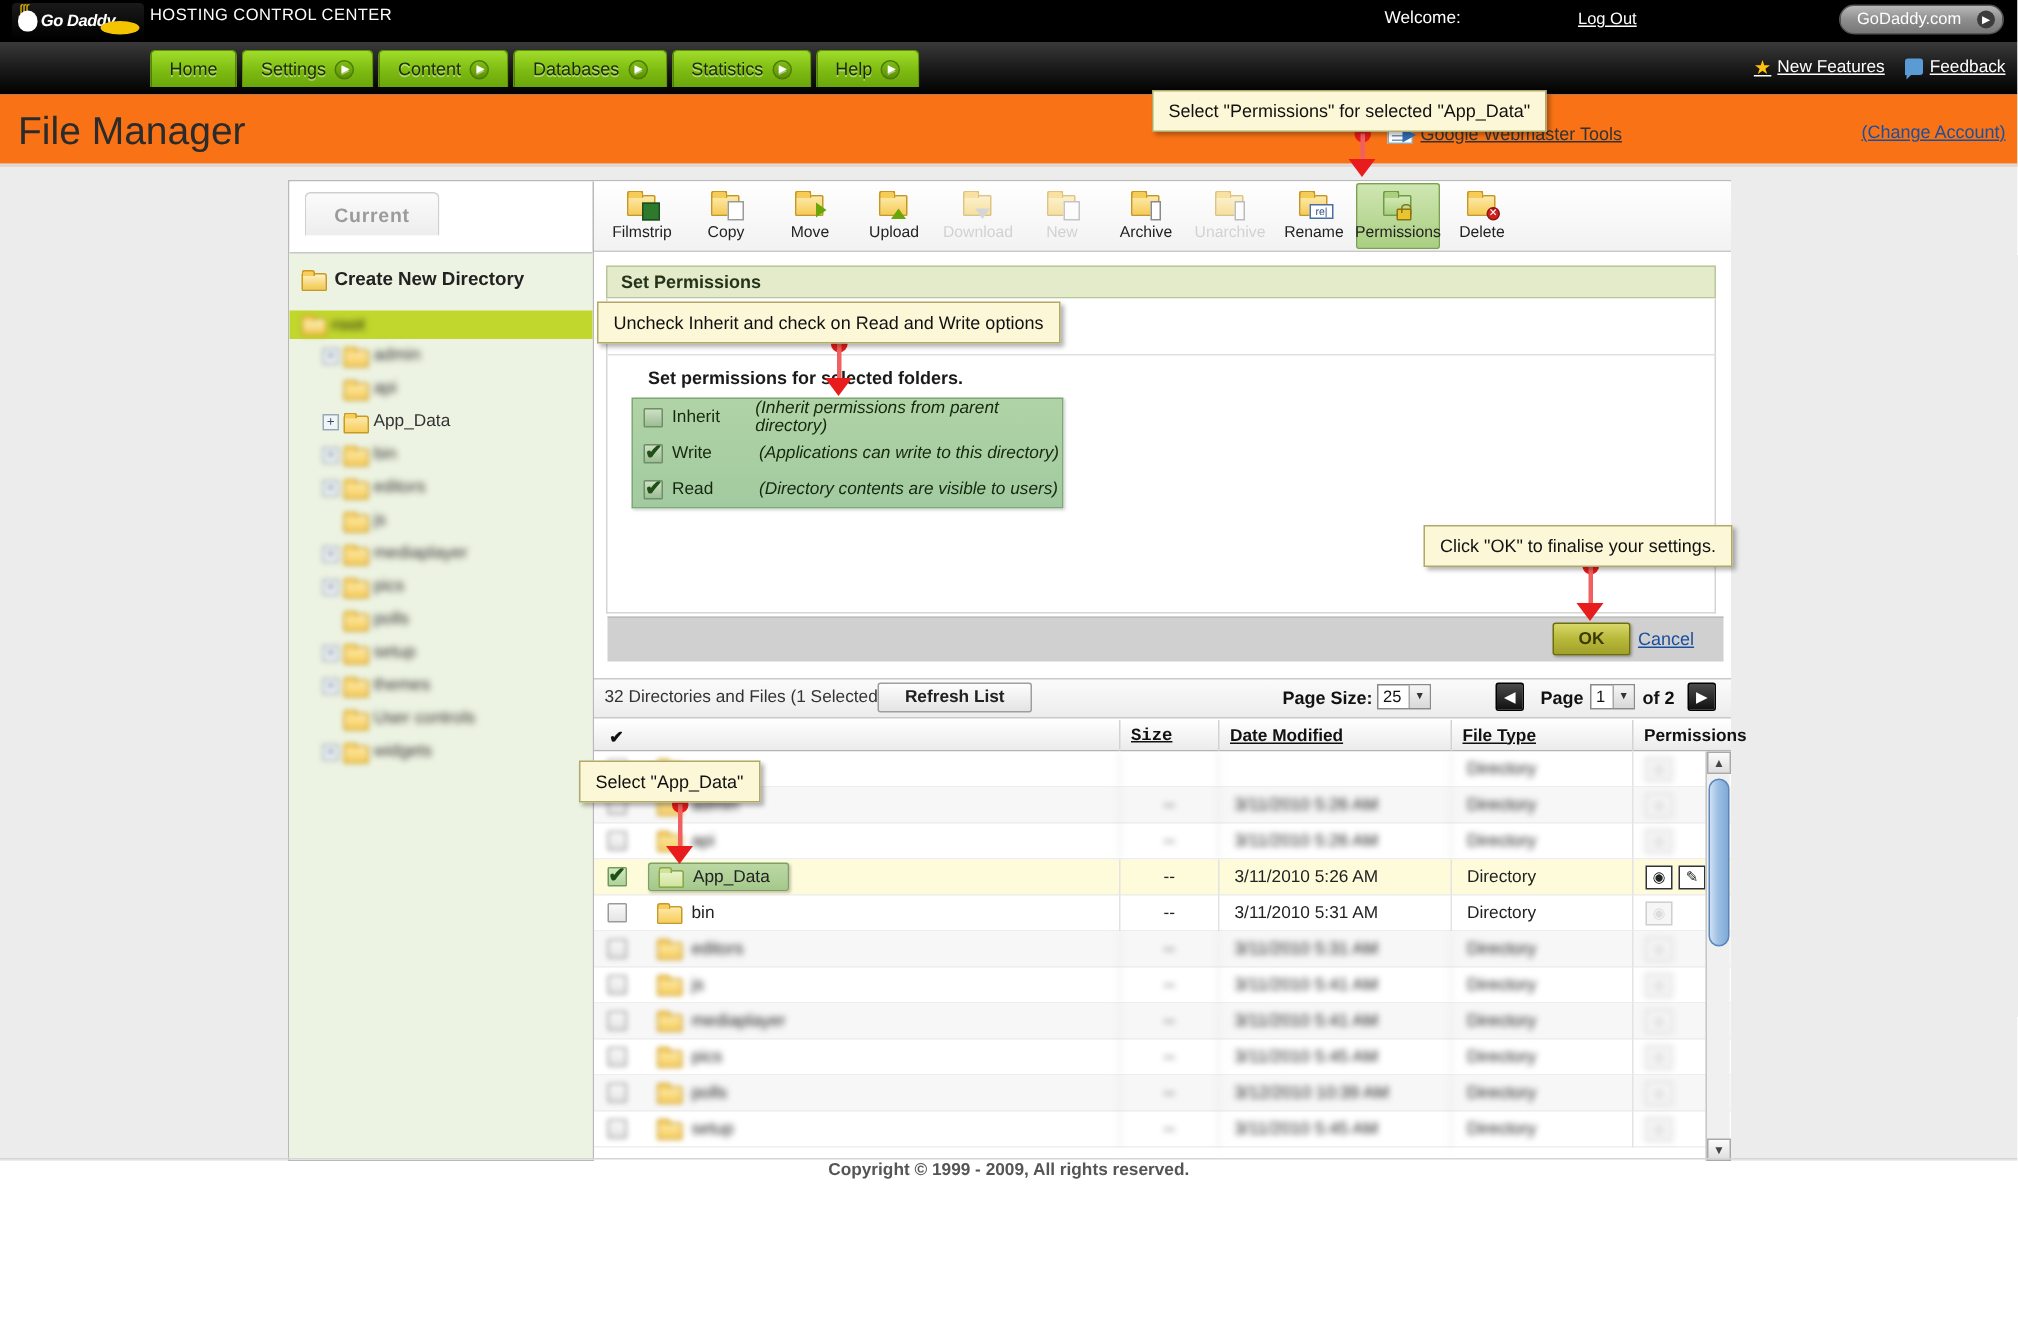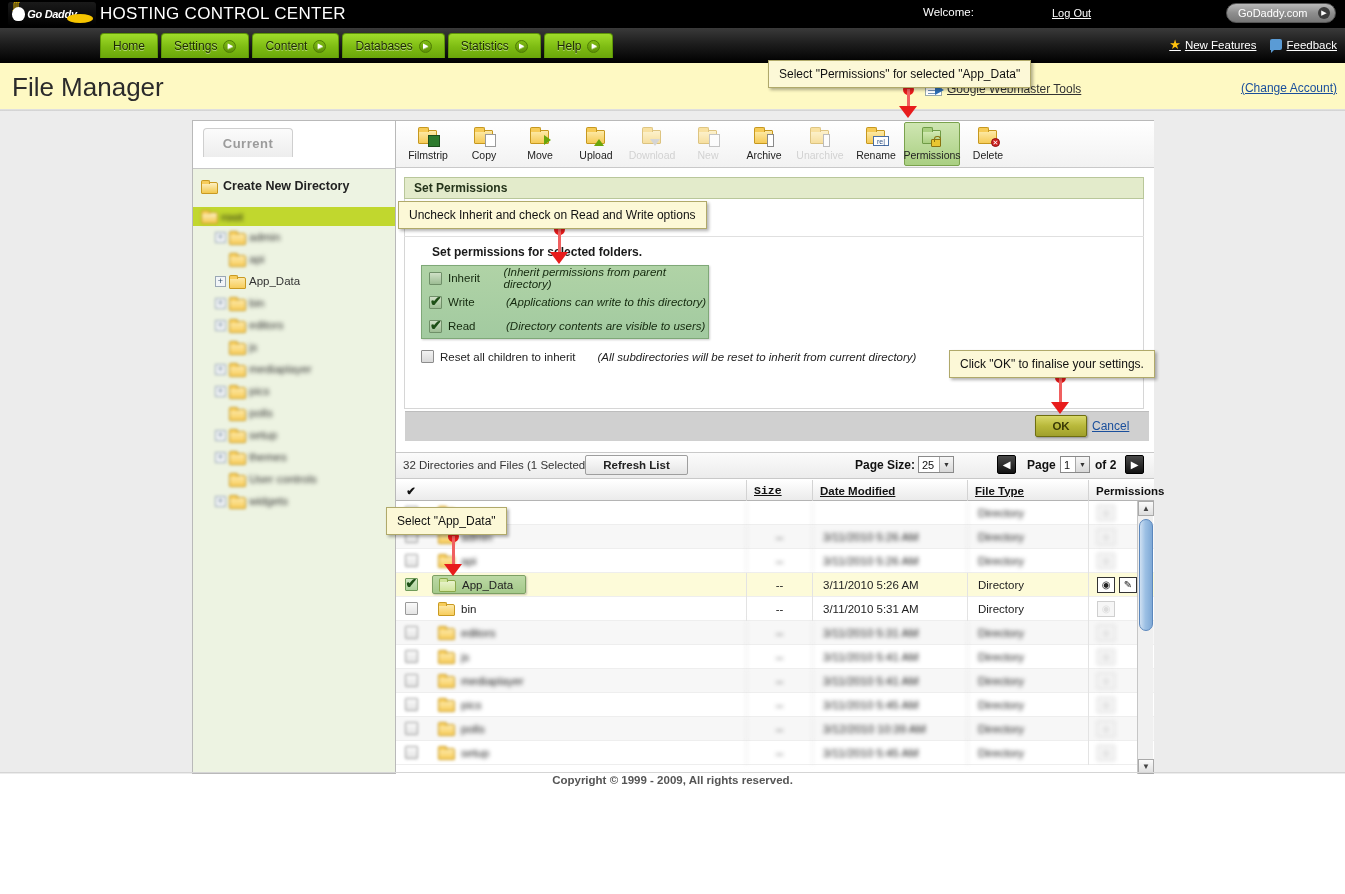--- a/index.html
+++ b/index.html
@@ -33,21 +33,21 @@
   }
   .logo-hair {
     position: absolute; left: 5px; top: 1px; font-size: 9px; color: #f5c400; line-height: 6px;
   }
   .logo-swoosh {
     position: absolute; right: 3px; top: 12px; width: 26px; height: 9px;
     background: #f5c400; border-radius: 50%;
   }
   .hcc-title {
     position: absolute; left: 100px; top: 4px;
-    font-size: 17px; letter-spacing: .3px; color: #fff;
+    font-size: 11px; letter-spacing: .3px; color: #fff;
     font-family: "Liberation Sans", sans-serif;
   }
   .welcome { position: absolute; left: 923px; top: 6px; font-size: 11.5px; color: #fff; }
   .logout {
     position: absolute; left: 1052px; top: 7px; font-size: 11px; color: #ffffff;
     text-decoration: underline; cursor: pointer;
   }
   .pillbtn {
     position: absolute; top: 3px; height: 20px; border-radius: 10px;
     background: linear-gradient(#b9b9b9, #8e8e8e 50%, #777);
@@ -95,21 +95,21 @@
     position: relative;
   }
   .feedback-ico:after {
     content:''; position:absolute; left:1px; bottom:-3px;
     border-left: 4px solid #5a9bd5; border-bottom: 4px solid transparent;
   }
 
   
   .pagehead {
     position: absolute; left: 0; top: 63px; width: 1345px; height: 48px;
-    background: #fef9c3;
+    background: #f97316;
   }
   .pagetitle {
     position: absolute; left: 12px; top: 9px;
     font-size: 26px; color: #2b2b2b; font-weight: normal;
   }
   .gwt {
     position: absolute; left: 925px; top: 81px;
     display: flex; align-items: center; gap: 5px;
     font-size: 12px; color: #333;
   }
@@ -738,25 +738,20 @@
         <span class="pname">Write</span>
         <span class="pdesc">(Applications can write to this directory)</span>
       </div>
       <div class="permrow">
         <span class="cb dark checked"></span>
         <span class="pname">Read</span>
         <span class="pdesc">(Directory contents are visible to users)</span>
       </div>
     </div>
 
-  <div class="resetrow">
-    <span class="cb" id="reset-cb"></span>
-    <span class="rname">Reset all children to inherit</span>
-    <span class="rdesc">(All subdirectories will be reset to inherit from current directory)</span>
-  </div>
 
   <div class="okbar"></div>
   <div class="okbtn">OK</div>
   <div class="cancel">Cancel</div>
 
   <div class="listbar"></div>
   <div class="listcount">32 Directories and Files (1 Selected)</div>
   <div class="refreshbtn">Refresh List</div>
   <div class="pagesize-lbl">Page Size:</div>
   <div class="selbox" id="pagesize-select">

